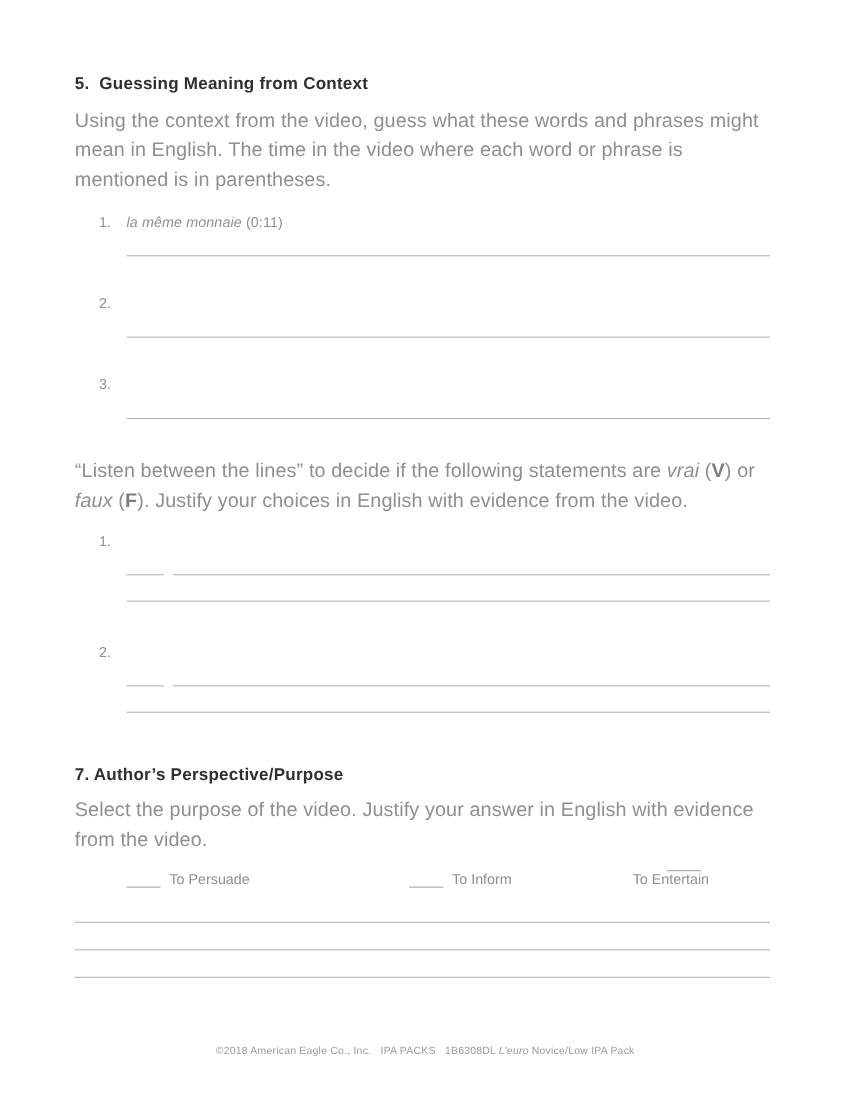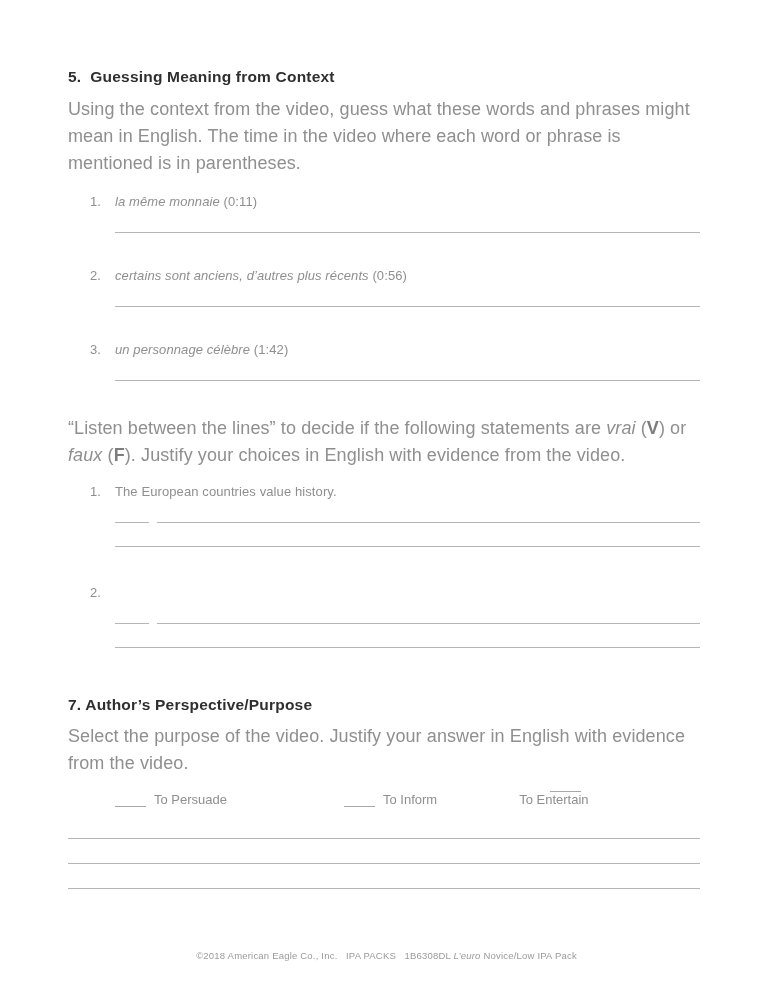--- a/index.html
+++ b/index.html
@@ -68,20 +68,21 @@
     height: 2px;
     border-bottom: 1px solid #b5b5b5;
   }
 
   .options-row {
     display: flex;
     margin-left: 47px;
     font-size: 13px;
     color: #8f8f8f;
     align-items: flex-end;
+    gap: 28px;
   }
   .option { display: inline-flex; align-items: flex-end; }
   .opt-blank {
     display: inline-block;
     width: 31px;
     height: 2px;
     border-bottom: 1px solid #a8a8a8;
     margin-right: 8px;
   }
   .opt-2 { margin-left: 117px; }
@@ -123,37 +124,34 @@
     <p class="instructions">Using the context from the video, guess what these words and phrases might mean in English. The time in the video where each word or phrase is mentioned is in parentheses.</p>
 
     <div class="item mt-item1">
       <span class="num">1.</span>
       <span><em>la même monnaie</em><span> (0:11)</span></span>
     </div>
     <div class="answer-line indent mt-line"></div>
 
     <div class="item mt-item">
       <span class="num">2.</span>
-      <span><em>certains sont anciens, d’autres plus récents</em><span> (0:56)</span></span>
     </div>
     <div class="answer-line indent mt-line"></div>
 
     <div class="item mt-item">
       <span class="num">3.</span>
-      <span><em>un personnage célèbre</em><span> (1:42)</span></span>
     </div>
     <div class="answer-line indent mt-line"></div>
   </section>
 
   <section class="mt-sec">
     <p class="instructions"><span>“Listen between the lines” to decide if the following statements are </span><em>vrai</em><span> (</span><strong>V</strong><span>) or </span><em>faux</em><span> (</span><strong>F</strong><span>). Justify your choices in English with evidence from the video.</span></p>
 
     <div class="item mt-item6">
       <span class="num">1.</span>
-      <span>The European countries value history.</span>
     </div>
     <div class="vf-row mt-vf">
       <span class="vf-blank"></span>
       <span class="just-line"></span>
     </div>
     <div class="answer-line indent mt-just2"></div>
 
     <div class="item mt-item6b">
       <span class="num">2.</span>
     </div>

